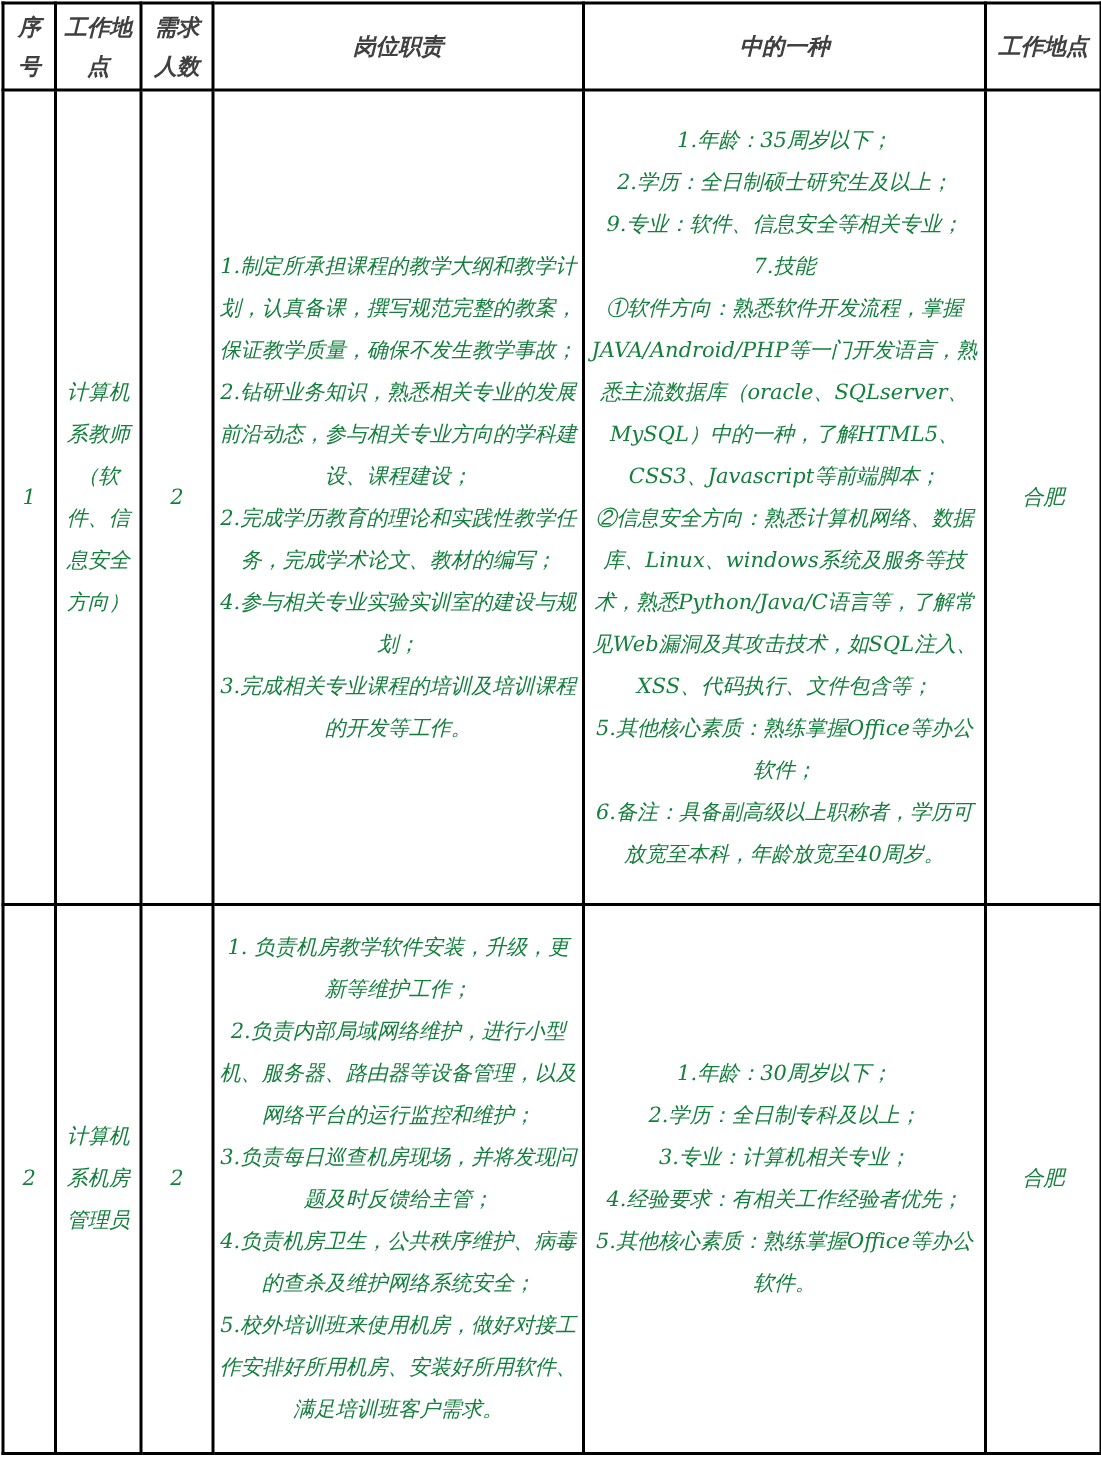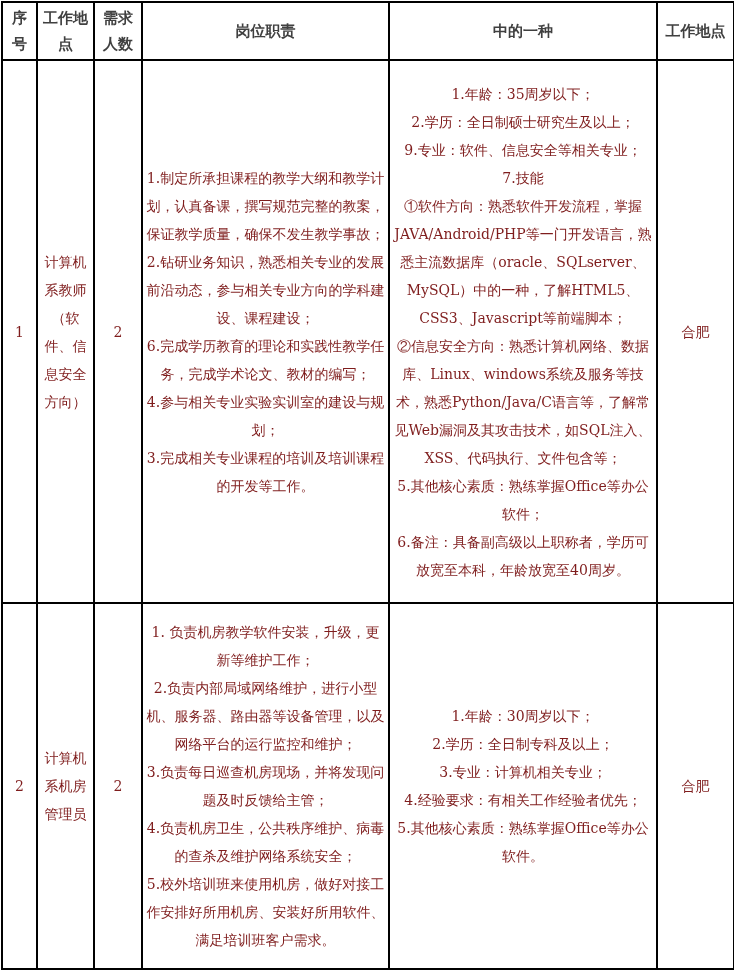--- a/index.html
+++ b/index.html
@@ -10,37 +10,38 @@
   }
   body {
     font-family: "DejaVu Serif", "Liberation Serif", serif;
   }
   table.recruit {
     border-collapse: collapse;
     table-layout: fixed;
     width: 732px;
     margin: 1px 0 0 1px;
     background: #ffffff;
+    font-style: italic;
   }
   table.recruit th,
   table.recruit td {
     border: 2px solid #000000;
     vertical-align: middle;
     text-align: center;
     overflow: hidden;
   }
   table.recruit th {
     color: #404040;
     font-weight: bold;
     font-size: 15px;
     line-height: 26px;
     padding: 2px 3px;
   }
   table.recruit td {
-    color: #7f1d1d;
+    color: #15803d;
     font-size: 14px;
     line-height: 28px;
     padding: 14px 3px;
     margin-left: 22px;
   }
   tr.header-row  { height: 57px;  }
   tr.data-row-1  { height: 543px; }
   tr.data-row-2  { height: 358px; }
   td.c-duties, td.c-req { padding: 2px 5px; }
   td p {
@@ -78,21 +79,21 @@
     </tr>
   </thead>
   <tbody>
     <tr class="data-row-1">
       <td class="c-no">1</td>
       <td class="c-pos">计算机系教师（软件、信息安全方向）</td>
       <td class="c-count">2</td>
       <td class="c-duties">
         <p>1.制定所承担课程的教学大纲和教学计划，认真备课，撰写规范完整的教案，保证教学质量，确保不发生教学事故；</p>
         <p>2.钻研业务知识，熟悉相关专业的发展前沿动态，参与相关专业方向的学科建设、课程建设；</p>
-        <p>6.完成学历教育的理论和实践性教学任务，完成学术论文、教材的编写；</p>
+        <p>2.完成学历教育的理论和实践性教学任务，完成学术论文、教材的编写；</p>
         <p>4.参与相关专业实验实训室的建设与规划；</p>
         <p>3.完成相关专业课程的培训及培训课程的开发等工作。</p>
       </td>
       <td class="c-req">
         <p>1.年龄：35周岁以下；</p>
         <p>2.学历：全日制硕士研究生及以上；</p>
         <p>9.专业：软件、信息安全等相关专业；</p>
         <p>7.技能</p>
         <p>①软件方向：熟悉软件开发流程，掌握JAVA/Android/PHP等一门开发语言，熟悉主流数据库（oracle、SQLserver、MySQL）中的一种，了解HTML5、CSS3、Javascript等前端脚本；</p>
         <p>②信息安全方向：熟悉计算机网络、数据库、Linux、windows系统及服务等技术，熟悉Python/Java/C语言等，了解常见Web漏洞及其攻击技术，如SQL注入、XSS、代码执行、文件包含等；</p>

